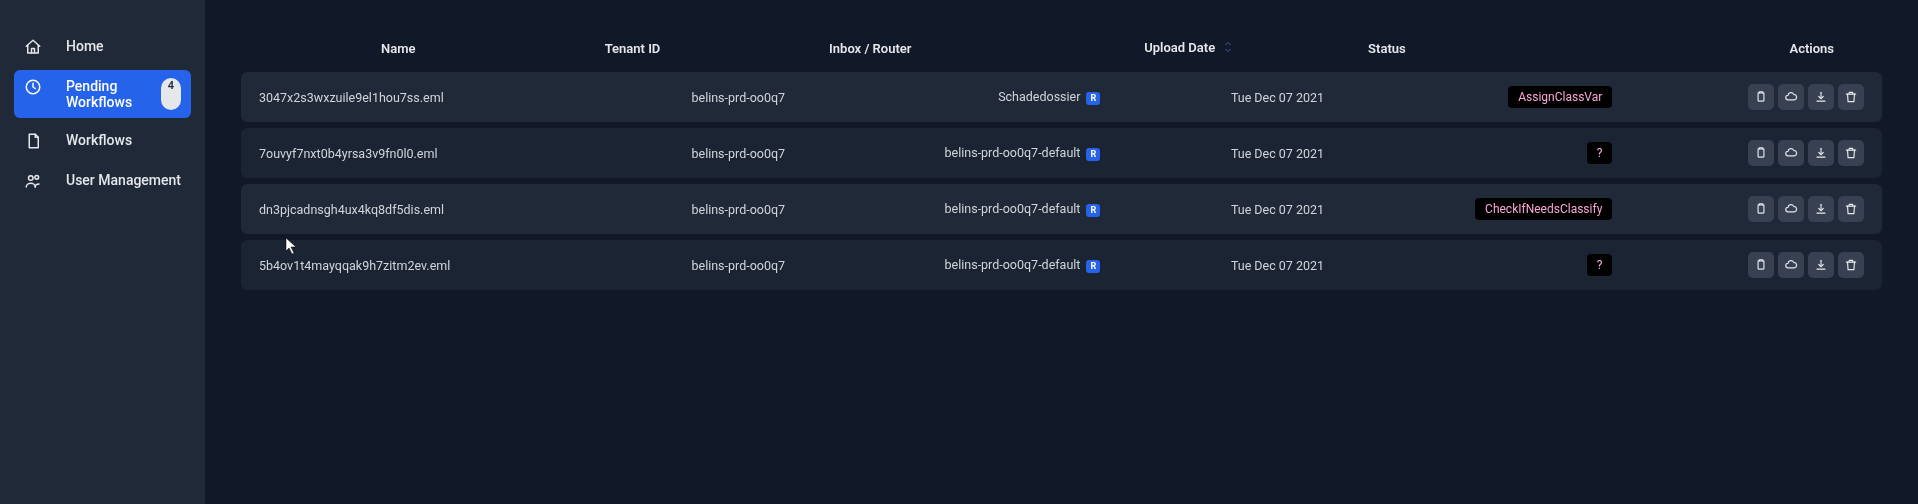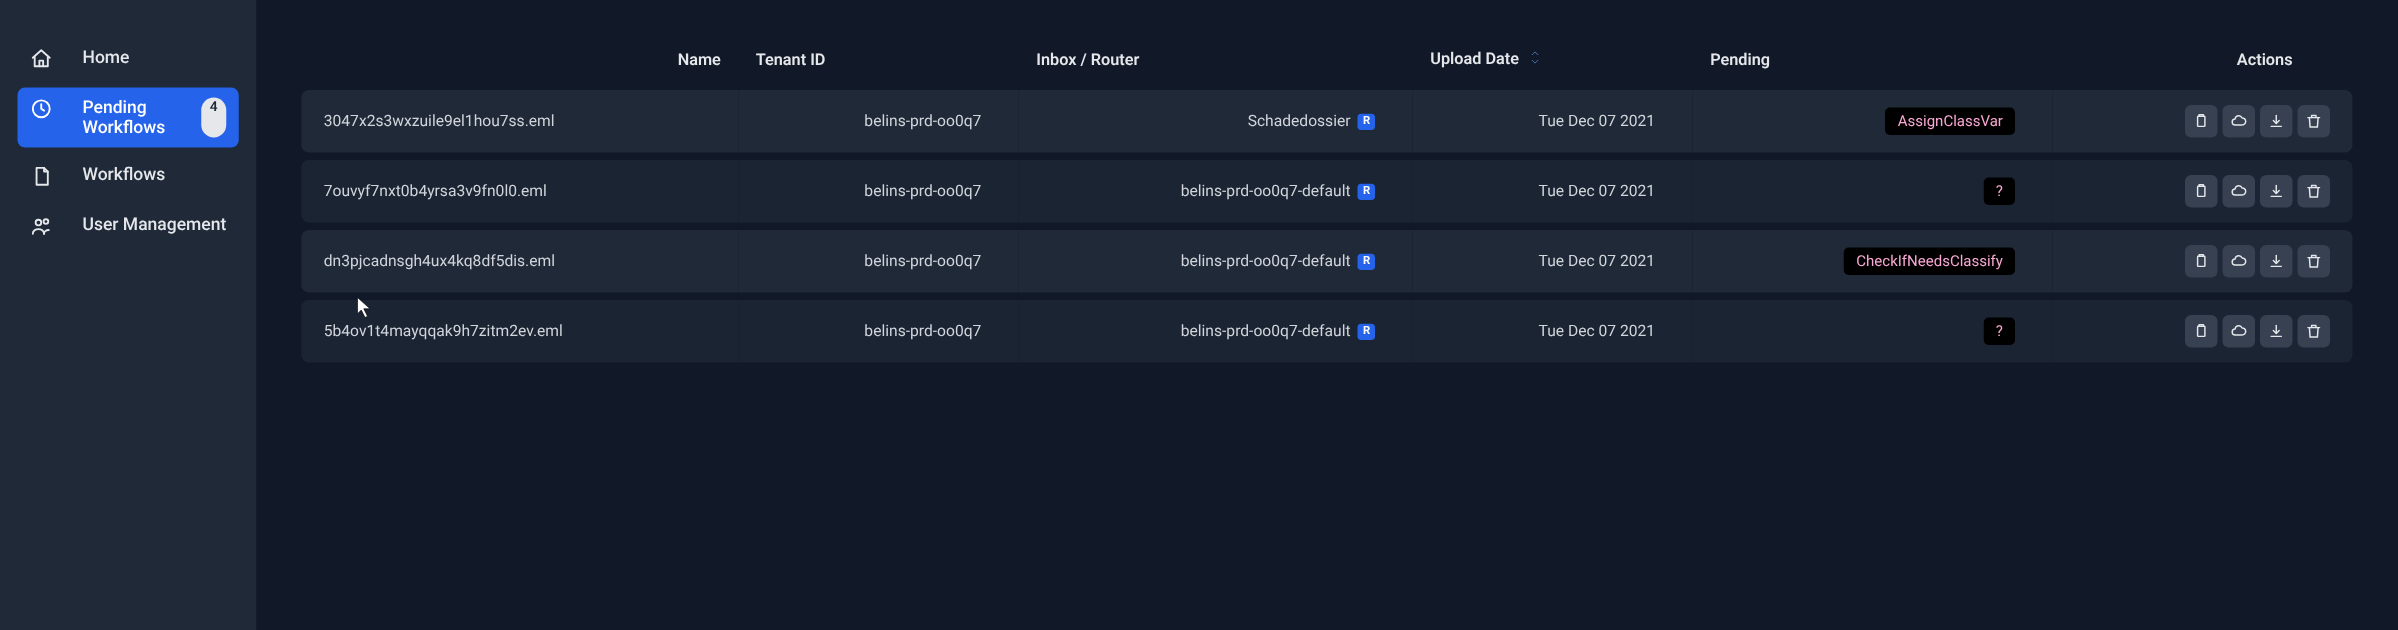--- a/index.html
+++ b/index.html
@@ -45,21 +45,21 @@
 
   .main { flex: 1; padding: 24px 36px; overflow: auto; }
   .table { width: 100%; border-collapse: separate; border-spacing: 0 6px; }
   .table th {
     text-align: left;
     font-weight: 600;
     font-size: 13px;
     color: #e5e7eb;
     padding: 10px 14px;
   }
-  .table th.col-name { text-align: right; padding-left: 140px; }
+  .table th.col-name { text-align: left; padding-left: 140px; }
   .table td {
     background: #1f2937;
     padding: 12px 30px;
     font-size: 12.5px;
     color: #d1d5db;
     vertical-align: middle;
   }
   .table tr.row td:first-child { border-top-left-radius: 6px; border-bottom-left-radius: 6px; text-align:left; padding-left: 18px;}
   .table tr.row td:last-child  { border-top-right-radius: 6px; border-bottom-right-radius: 6px; text-align:right; padding-right: 18px;}
   .table tr.row.alt td { background: #1a2432; }
@@ -165,21 +165,21 @@
           <th>Inbox / Router</th>
           <th>
             <span>Upload Date</span>
             <span class="sort-icon">
               <svg viewBox="0 0 24 24">
                   <path d="M7 8l5-5 5 5" stroke="#60a5fa" fill="none"></path>
                   <path d="M7 16l5 5 5-5" stroke="#60a5fa" fill="none"></path>
                 </svg>
             </span>
           </th>
-          <th>Pending</th>
+          <th>Status</th>
           <th style="text-align:right; padding-right:48px;">Actions</th>
         </tr>
       </thead>
       <tbody id="tbody">
           <tr class="row">
     <td>3047x2s3wxzuile9el1hou7ss.eml</td>
     <td class="center">belins-prd-oo0q7</td>
     <td class="center">Schadedossier<span class="rbadge">R</span></td>
     <td class="center">Tue Dec 07 2021</td>
     <td class="center"><span class="status-pill">AssignClassVar</span></td>

